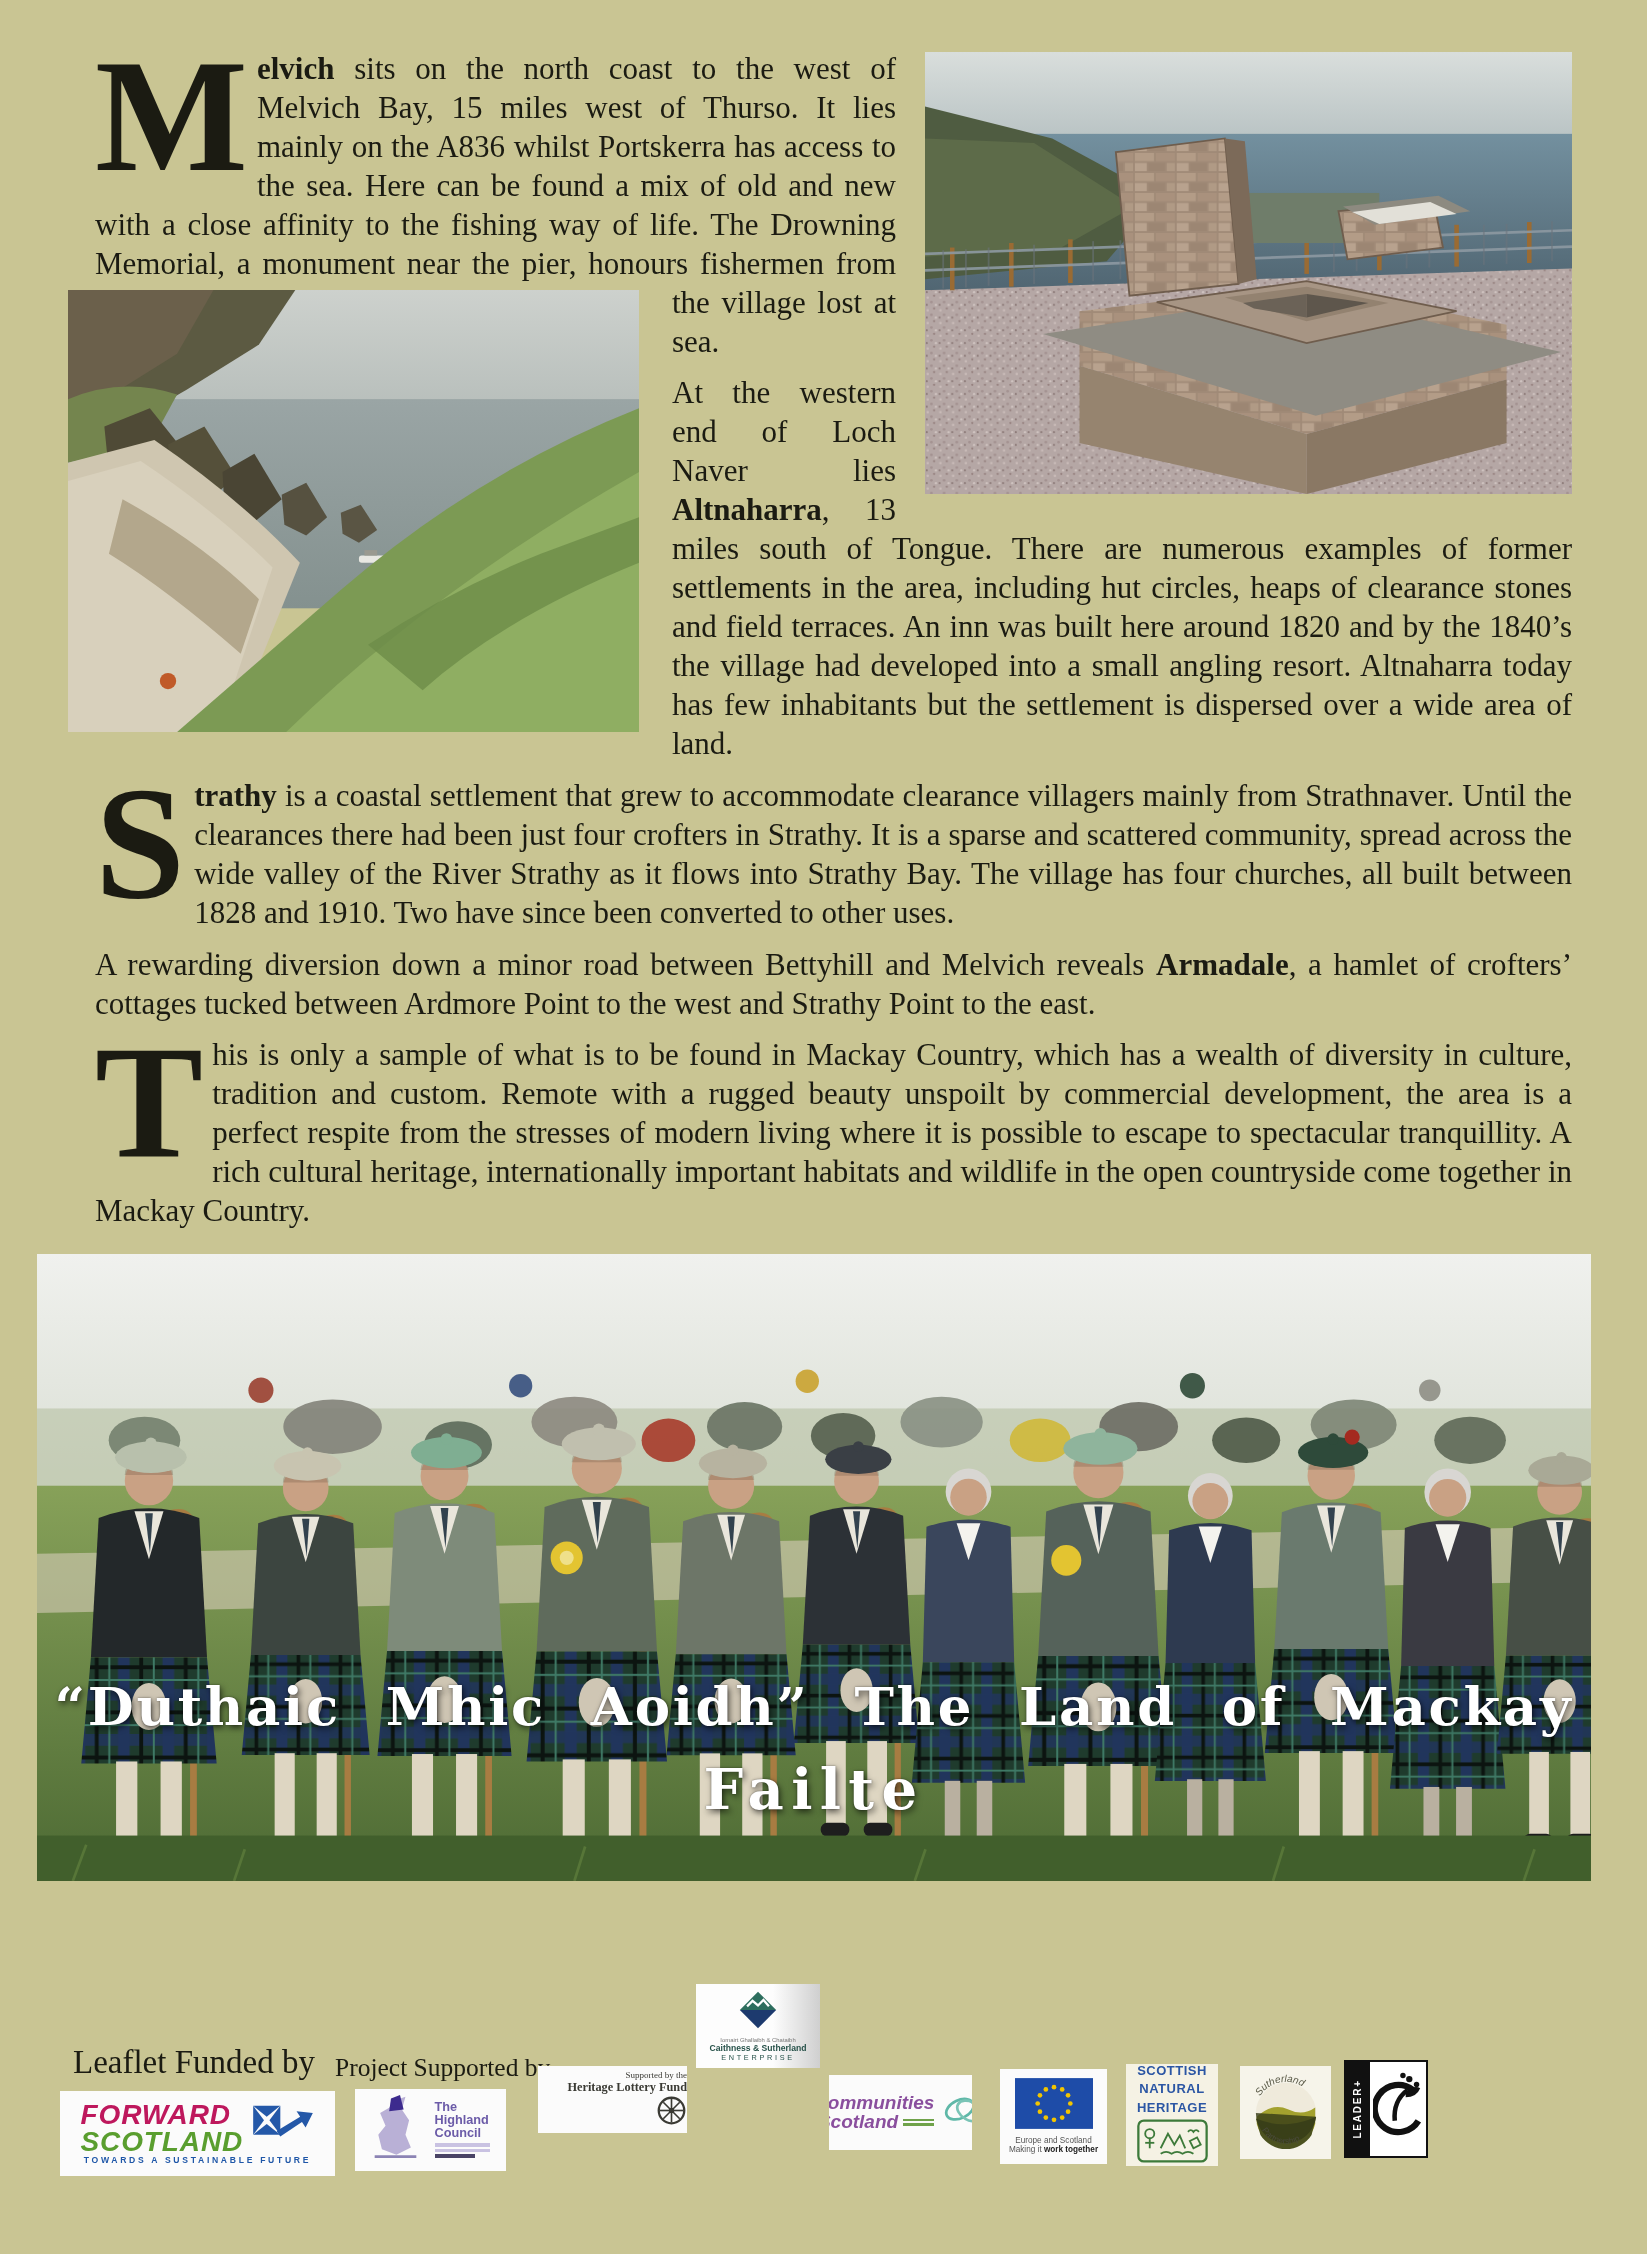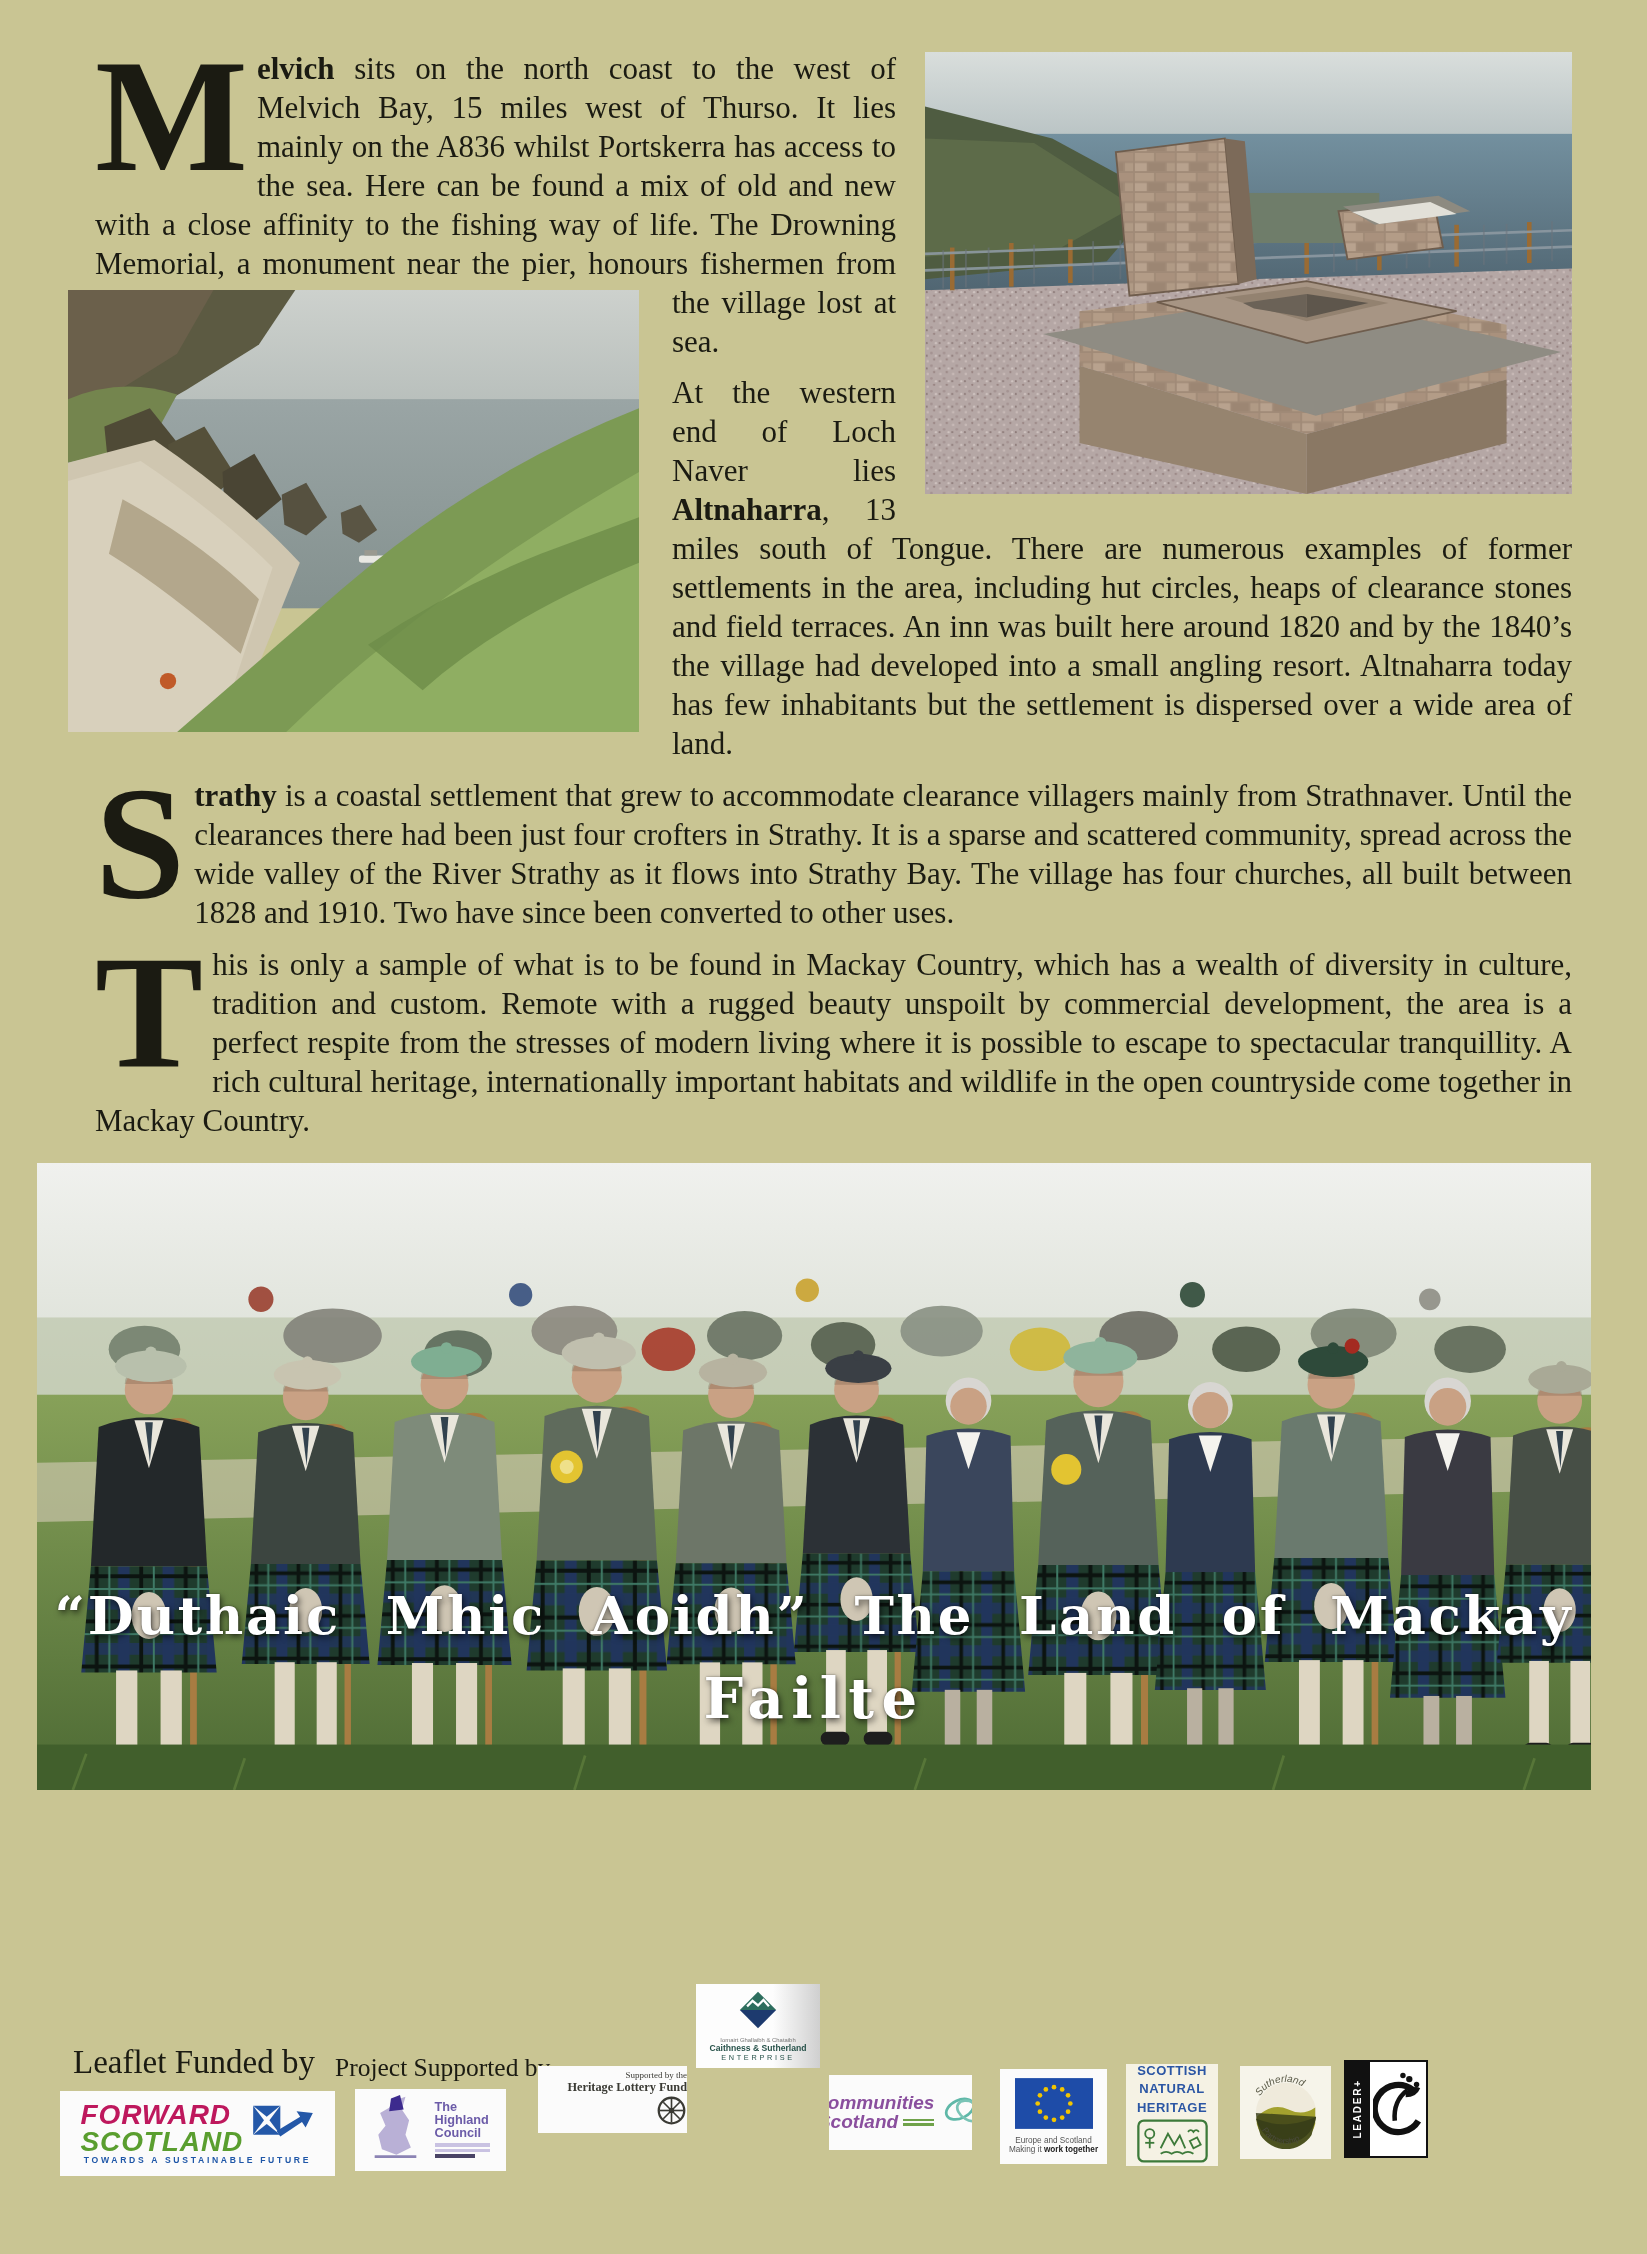--- a/index.html
+++ b/index.html
@@ -195,20 +195,21 @@
           <circle cx="110" cy="430" r="9" fill="#c05a28"></circle>
           <path d="M0,440 L628,440 L628,486 L0,486 Z" fill="#9b9franc" opacity="0"></path>
         </svg>
       </figure><span>honours fishermen from the village lost at sea.</span>
     <p></p>
 
     <p><span>At the western end of Loch Naver lies </span><b>Altnaharra</b><span>, 13 miles south of Tongue.   There are numerous examples of former settlements in the area, including hut circles, heaps of clearance stones and field terraces.  An inn was built here around 1820 and by the 1840’s the village had developed into a small angling resort.   Altnaharra today has few inhabitants but the settlement is dispersed over a wide area of land.</span></p>
 
     <p><span class="dropcap">S</span><span class="lead-bold">trathy</span><span> is a coastal settlement that grew to accommodate clearance villagers mainly from Strathnaver.  Until the clearances there had been just four crofters in Strathy.  It is a sparse and scattered community, spread across the wide valley of the River Strathy as it flows into Strathy Bay.  The village has four churches, all built between 1828 and 1910.  Two have since been converted to other uses.</span></p>
 
+    <p><span>A rewarding diversion down a minor road between Bettyhill and Melvich reveals </span><b>Armadale</b><span>, a hamlet of crofters’ cottages tucked between Ardmore Point to the west and Strathy Point to the east.</span></p>
 
     <p><span class="dropcap">T</span><span>his is only a sample of what is to be found in Mackay Country, which has a wealth of diversity in culture, tradition and custom.   Remote with a rugged beauty unspoilt by commercial development, the area is a perfect respite from the stresses of modern living where it is possible to escape to spectacular tranquillity.  A rich cultural heritage, internationally important habitats and wildlife in the open countryside come together in Mackay Country.</span></p>
 
     <div class="group-wrap">
       <svg viewBox="0 0 1735 690" preserveAspectRatio="none">
         <defs>
           <linearGradient id="gSky" x1="0" y1="0" x2="0" y2="1">
             <stop offset="0" stop-color="#f0f1ee"></stop>
               <stop offset="1" stop-color="#d8ddd2"></stop>
           </linearGradient>

